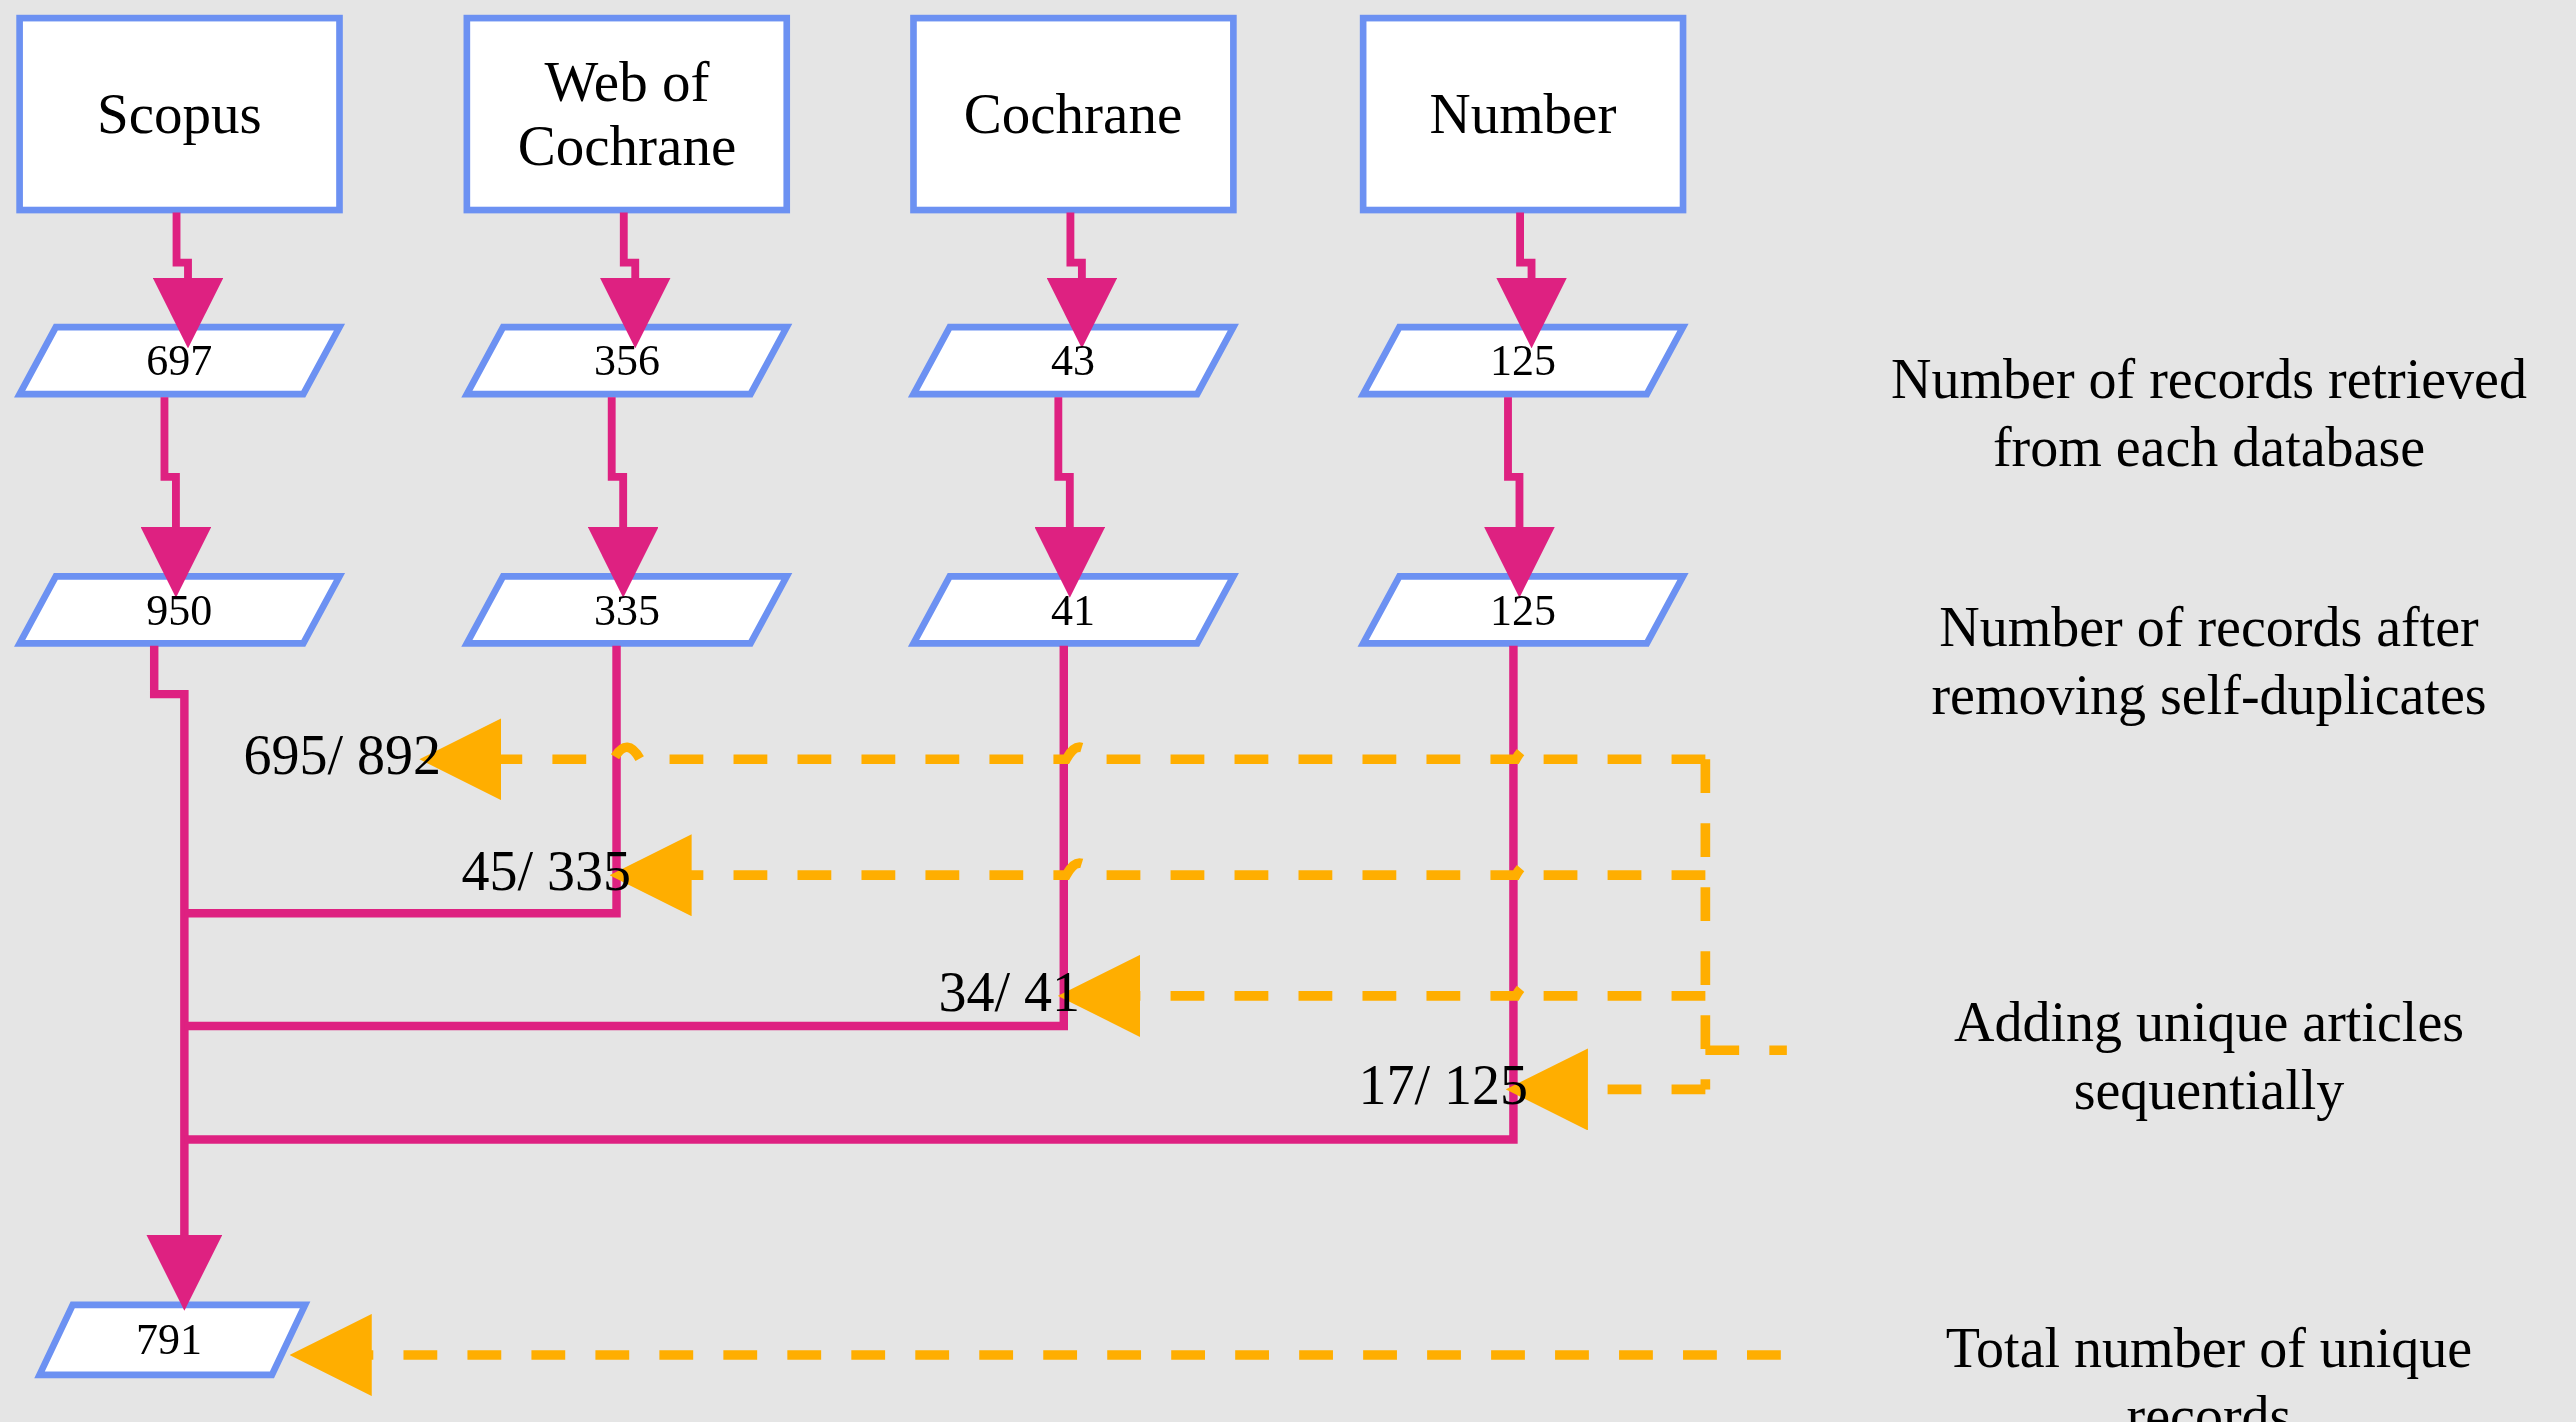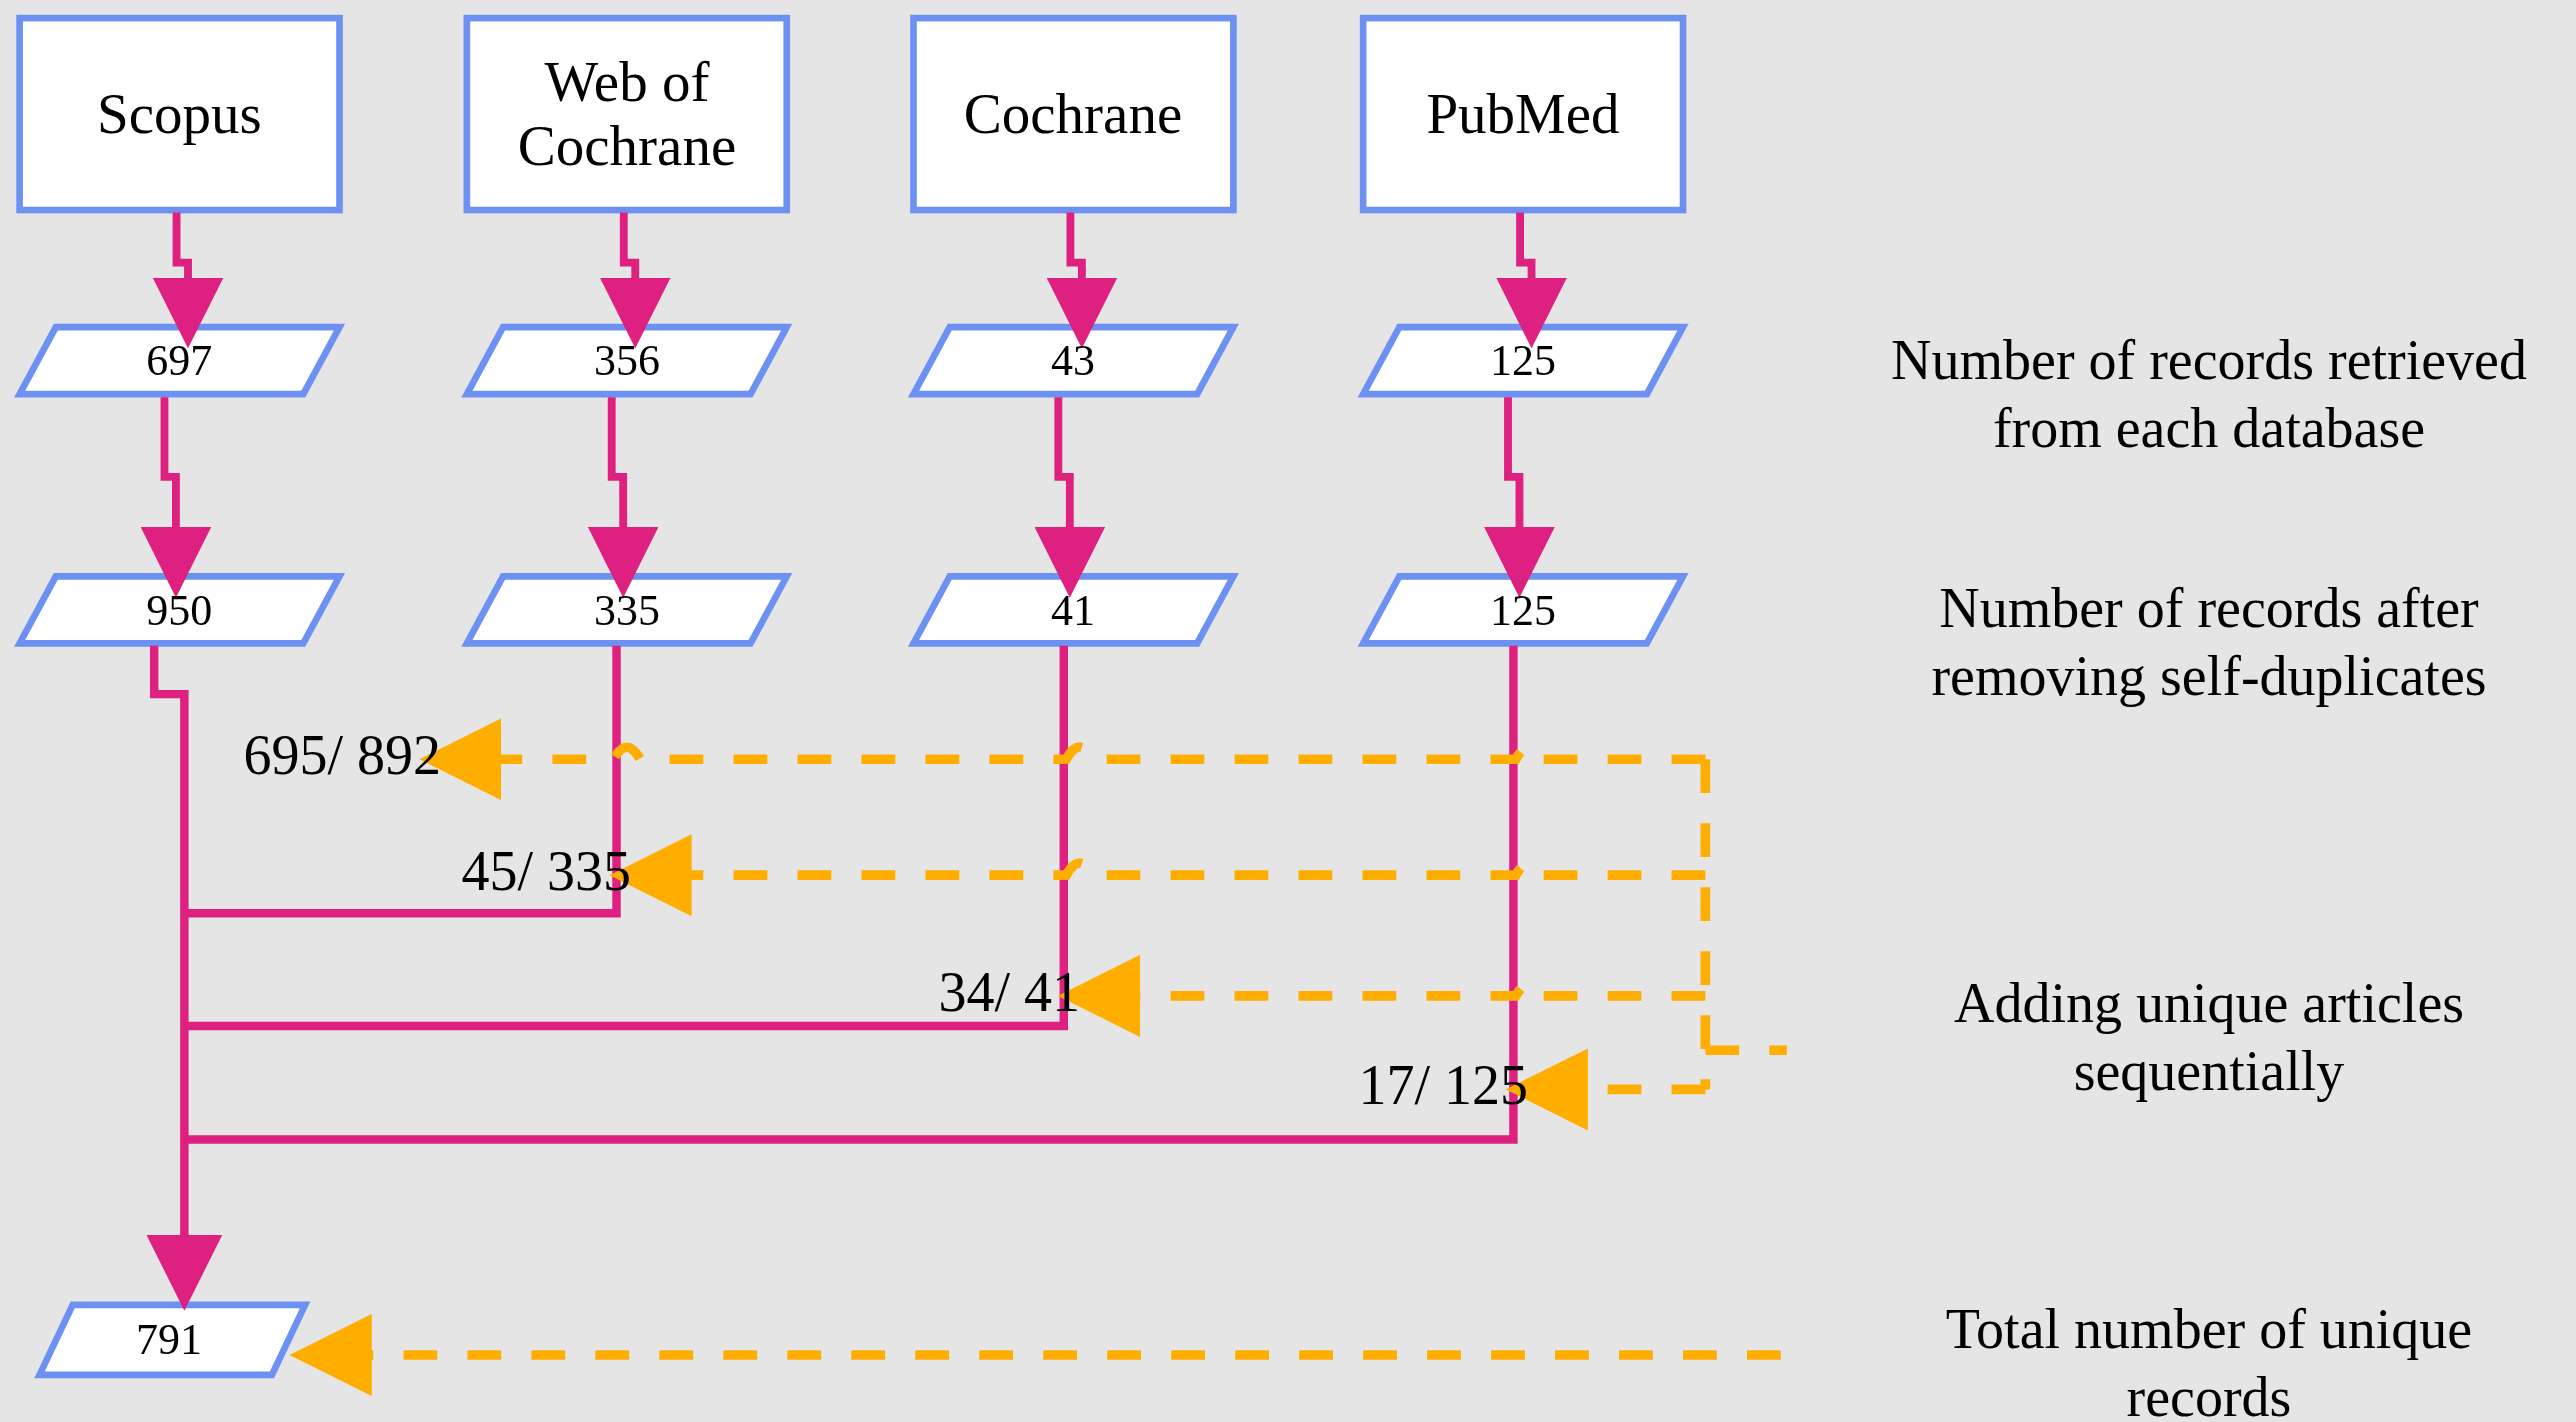--- a/index.html
+++ b/index.html
@@ -50,20 +50,21 @@
     text-align: right;
     white-space: nowrap;
   }
   .side-note {
     position: absolute;
     color: #000000;
     font-size: 56px;
     line-height: 1.22;
     text-align: center;
     white-space: pre-line;
+    margin-top: 19px;
   }
 </style>
 </head>
 <body>
 
 <div id="diagram-root">
 
   <svg id="flow-svg" viewBox="0 0 4267 2356">
     <defs>
       <marker id="pinkArrow" markerWidth="9" markerHeight="9" refX="4.6" refY="4.5" orient="auto" markerUnits="strokeWidth">
@@ -131,21 +132,21 @@
 
     <path d="M2825,1805 L2560,1805" stroke="#FFAE00" stroke-width="16" fill="none" stroke-dasharray="56 50" marker-end="url(#orangeArrow)"></path>
 
     <path d="M2950,2245 L545,2245" stroke="#FFAE00" stroke-width="16" fill="none" stroke-dasharray="56 50" marker-end="url(#orangeArrow)"></path>
   </svg>
 
   <div class="node-label db-label" style="left:19.3px;  top:18px;  width:320px; height:192px;">Scopus</div>
   <div class="node-label db-label" style="left:467px; top:18px;  width:320px; height:192px;">Web of
 Cochrane</div>
   <div class="node-label db-label" style="left:913px;top:18px;  width:320px; height:192px;">Cochrane</div>
-  <div class="node-label db-label" style="left:1363px;top:18px;  width:320px; height:192px;">PubMed</div>
+  <div class="node-label db-label" style="left:1363px;top:18px;  width:320px; height:192px;">Number</div>
 
   <div class="node-label count-label" style="left:19.3px;  top:327px; width:320px; height:67px;">697</div>
   <div class="node-label count-label" style="left:467px; top:327px; width:320px; height:67px;">356</div>
   <div class="node-label count-label" style="left:913px;top:327px; width:320px; height:67px;">43</div>
   <div class="node-label count-label" style="left:1363px;top:327px; width:320px; height:67px;">125</div>
 
   <div class="node-label count-label" style="left:19.3px;  top:577px; width:320px; height:67px;">950</div>
   <div class="node-label count-label" style="left:467px; top:577px; width:320px; height:67px;">335</div>
   <div class="node-label count-label" style="left:913px;top:577px; width:320px; height:67px;">41</div>
   <div class="node-label count-label" style="left:1363px;top:577px; width:320px; height:67px;">125</div>

